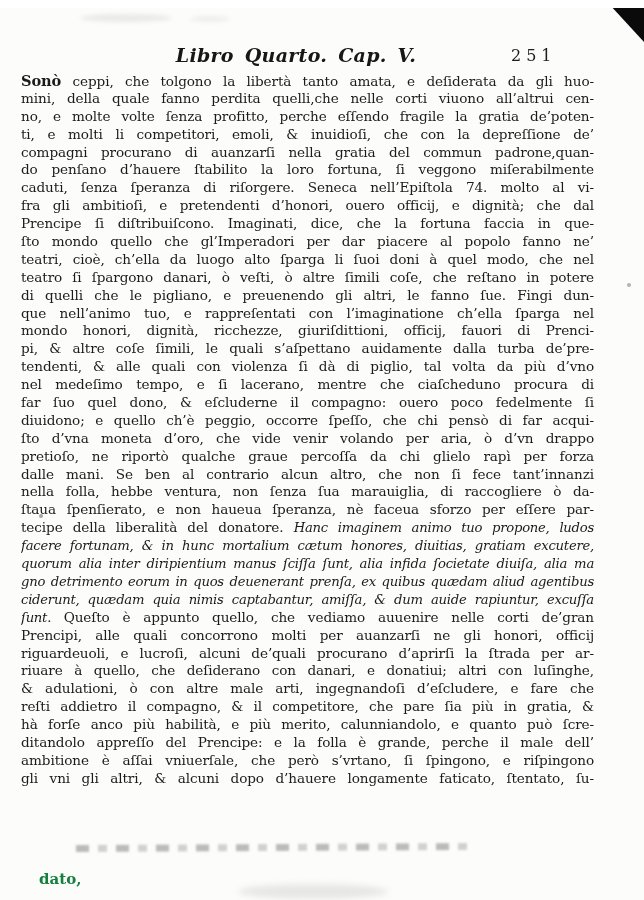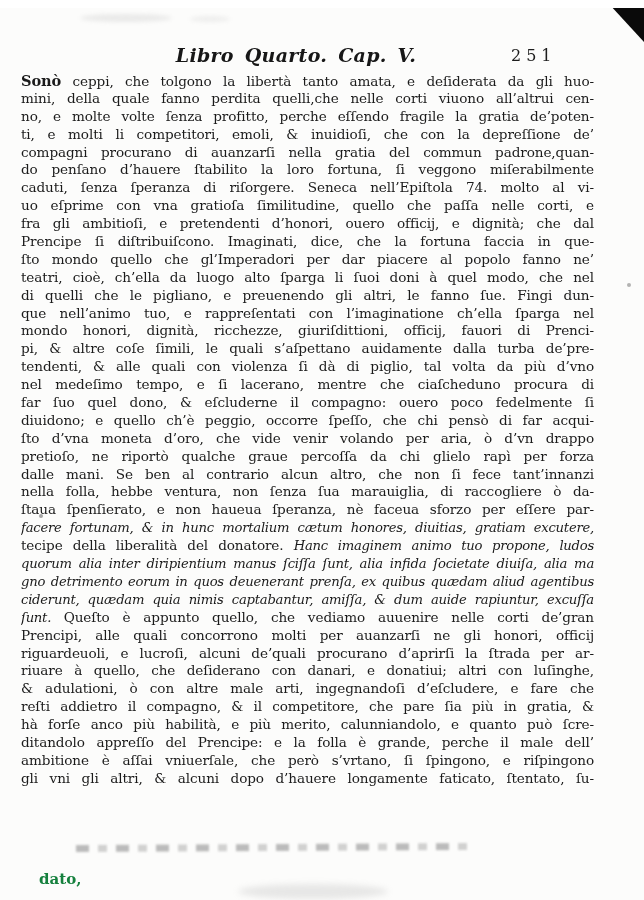--- a/index.html
+++ b/index.html
@@ -104,40 +104,40 @@
   <div class="page-number">251</div>
 
   <div class="text-block">
       <div class="line"><span class="b">Sonò</span><span> ceppi, che tolgono la libertà tanto amata,  e deſiderata da gli huo-</span></div>
       <div class="line"><span>mini, della quale fanno perdita quelli,che nelle corti viuono all’altrui cen-</span></div>
       <div class="line"><span>no, e molte volte ſenza profitto, perche eſſendo fragile la gratia de’poten-</span></div>
       <div class="line"><span>ti, e molti li competitori, emoli, &amp; inuidioſi,  che con la depreſſione de’</span></div>
       <div class="line"><span>compagni procurano di auanzarſi nella gratia del commun padrone,quan-</span></div>
       <div class="line"><span>do penſano d’hauere ſtabilito la loro fortuna,  ſi veggono miſerabilmente</span></div>
       <div class="line"><span>caduti, ſenza ſperanza di riſorgere.  Seneca nell’Epiſtola 74. molto al vi-</span></div>
-      <div class="line"><span>uo eſprime con vna gratioſa ſimilitudine,  quello che paſſa nelle corti,  e</span></div>
       <div class="line"><span>fra gli ambitioſi, e pretendenti d’honori,  ouero officij,  e dignità; che dal</span></div>
       <div class="line"><span>Prencipe ſi diſtribuiſcono.  Imaginati,  dice,  che la fortuna faccia in que-</span></div>
       <div class="line"><span>ſto mondo quello che gl’Imperadori per  dar piacere al  popolo fanno ne’</span></div>
       <div class="line"><span>teatri, cioè, ch’ella da luogo alto ſparga li ſuoi doni à quel modo,  che nel</span></div>
+      <div class="line"><span>teatro ſi ſpargono danari, ò veſti, ò altre ſimili coſe, che reſtano in potere</span></div>
       <div class="line"><span>di quelli che le pigliano, e preuenendo gli altri, le fanno ſue.  Fingi dun-</span></div>
       <div class="line"><span>que nell’animo tuo,  e rappreſentati con l’imaginatione ch’ella ſparga nel</span></div>
       <div class="line"><span>mondo honori, dignità, ricchezze, giuriſdittioni, officij, fauori di Prenci-</span></div>
       <div class="line"><span>pi, &amp; altre coſe ſimili, le quali s’aſpettano auidamente dalla turba de’pre-</span></div>
       <div class="line"><span>tendenti,  &amp; alle quali con violenza ſi dà di piglio,  tal volta da più d’vno</span></div>
       <div class="line"><span>nel medeſimo tempo,  e ſi lacerano,  mentre che ciaſcheduno procura di</span></div>
       <div class="line"><span>far ſuo quel dono, &amp; eſcluderne il compagno:  ouero poco fedelmente ſi</span></div>
       <div class="line"><span>diuidono; e quello ch’è peggio, occorre ſpeſſo, che chi pensò di far acqui-</span></div>
       <div class="line"><span>ſto d’vna moneta d’oro,  che vide venir volando per aria,  ò d’vn drappo</span></div>
       <div class="line"><span>pretioſo, ne riportò qualche graue percoſſa da chi glielo rapì per forza</span></div>
       <div class="line"><span>dalle mani.  Se ben al contrario alcun altro, che non ſi fece tant’innanzi</span></div>
       <div class="line"><span>nella folla, hebbe ventura, non ſenza ſua marauiglia, di raccogliere ò da-</span></div>
       <div class="line"><span>ſtaua ſpenſierato,  e non haueua ſperanza,  nè faceua sforzo per eſſere par-</span></div>
+      <div class="line"><span>tecipe della liberalità del donatore.  </span><span class="it">Hanc imaginem animo tuo propone, ludos</span></div>
       <div class="line"><span class="it">facere fortunam, &amp; in hunc mortalium cætum honores, diuitias, gratiam excutere,</span></div>
-      <div class="line"><span>tecipe della liberalità del donatore.  </span><span class="it">Hanc imaginem animo tuo propone, ludos</span></div>
       <div class="line"><span class="it">quorum alia inter diripientium manus ſciſſa ſunt, alia infida ſocietate diuiſa, alia ma</span></div>
       <div class="line"><span class="it">gno detrimento eorum in quos deuenerant prenſa, ex quibus quædam aliud agentibus in-</span></div>
       <div class="line"><span class="it">ciderunt, quædam quia nimis captabantur, amiſſa, &amp; dum auide rapiuntur, excuſſa</span></div>
       <div class="line"><span class="it">ſunt. </span><span> Queſto è appunto quello, che vediamo auuenire nelle corti de’gran</span></div>
       <div class="line"><span>Prencipi, alle quali concorrono molti per auanzarſi ne gli honori,  officij</span></div>
       <div class="line"><span>riguardeuoli, e lucroſi, alcuni de’quali procurano d’aprirſi la ſtrada per ar-</span></div>
       <div class="line"><span>riuare à quello, che deſiderano con danari, e donatiui;  altri con luſinghe,</span></div>
       <div class="line"><span>&amp; adulationi, ò con altre male arti, ingegnandoſi d’eſcludere,  e fare che</span></div>
       <div class="line"><span>reſti addietro il compagno, &amp; il competitore, che pare ſia più in gratia, &amp;</span></div>
       <div class="line"><span>hà forſe anco più habilità, e più merito, calunniandolo, e quanto può ſcre-</span></div>

